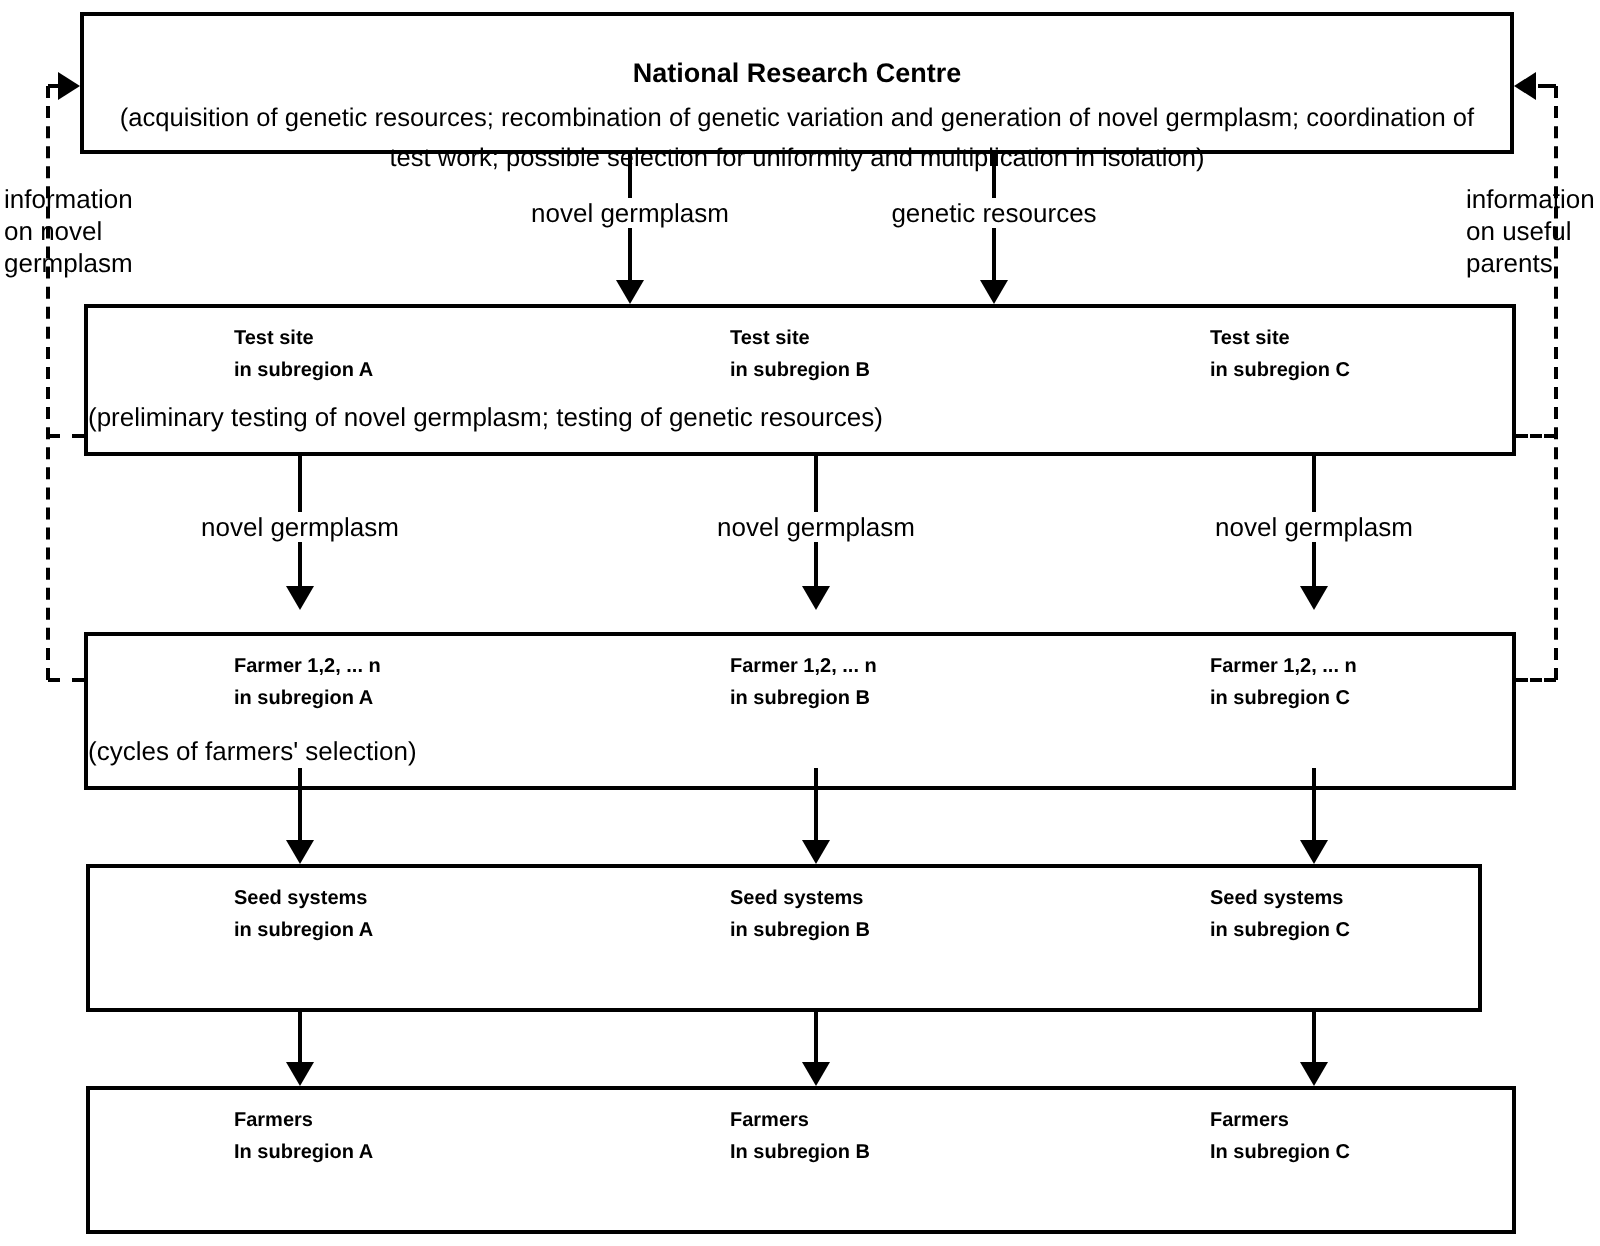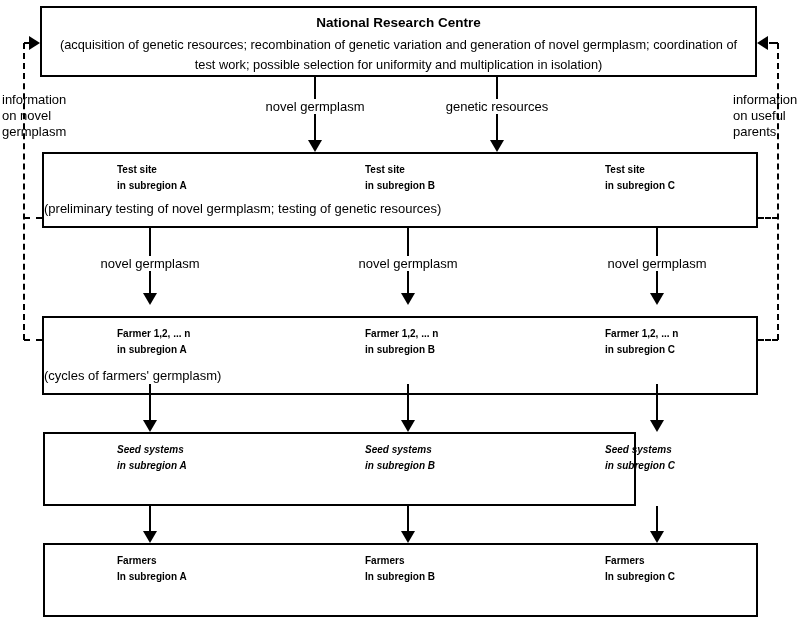--- a/index.html
+++ b/index.html
@@ -2,21 +2,21 @@
 <html><head>
 <meta charset="utf-8">
 <style>
   html,body { margin:0; padding:0; background:#ffffff; }
   .canvas {
     position:relative; width:800px; height:623px; background:#ffffff;
     font-family:"Liberation Sans", sans-serif; color:#000;
     overflow:hidden;
   }
   .box { position:absolute; border:2px solid #000; background:#fff; box-sizing:border-box; }
-  .box-title { text-align:center; font-weight:bold; font-size:13.5px; margin-top:7px; }
+  .box-title { text-align:center; font-weight:bold; font-size:13.5px; margin-top:21px; }
   .box-desc  { text-align:center; font-size:12.8px; line-height:20px; margin:5px auto 0; width:96%; }
   .col-label { position:absolute; top:8px; font-weight:bold; font-size:10px; line-height:16px; white-space:nowrap; }
   .col-line  { display:block; }
   .note { position:absolute; left:0; right:0; bottom:10px; text-align:left; font-size:13px; }
   .vline { position:absolute; width:2px; background:#000; }
   .ah-down { position:absolute; width:0; height:0;
     border-left:7px solid transparent; border-right:7px solid transparent; border-top:12px solid #000; }
   .ah-right { position:absolute; width:0; height:0;
     border-top:7px solid transparent; border-bottom:7px solid transparent; border-left:11px solid #000; }
   .ah-left { position:absolute; width:0; height:0;
@@ -101,31 +101,31 @@
       <span class="col-line">in subregion A</span>
     </div>
     <div class="col-label" style="left:321px;">
       <span class="col-line">Farmer 1,2, ... n</span>
       <span class="col-line">in subregion B</span>
     </div>
     <div class="col-label" style="left:561px;">
       <span class="col-line">Farmer 1,2, ... n</span>
       <span class="col-line">in subregion C</span>
     </div>
-    <div class="note">(cycles of farmers' germplasm)</div>
+    <div class="note">(cycles of farmers' selection)</div>
   </div>
 
   <div class="vline" style="left:149px; top:384px; height:37px;"></div>
   <div class="ah-down" style="left:143px; top:420px;"></div>
   <div class="vline" style="left:407px; top:384px; height:37px;"></div>
   <div class="ah-down" style="left:401px; top:420px;"></div>
   <div class="vline" style="left:656px; top:384px; height:37px;"></div>
   <div class="ah-down" style="left:650px; top:420px;"></div>
 
-  <div class="box" style="left:43px; top:432px; width:593px; height:74px;font-style:italic;">
+  <div class="box" style="left:43px; top:432px; width:698px; height:74px;">
     <div class="col-label" style="left:72px;">
       <span class="col-line">Seed systems</span>
       <span class="col-line">in subregion A</span>
     </div>
     <div class="col-label" style="left:320px;">
       <span class="col-line">Seed systems</span>
       <span class="col-line">in subregion B</span>
     </div>
     <div class="col-label" style="left:560px;">
       <span class="col-line">Seed systems</span>

